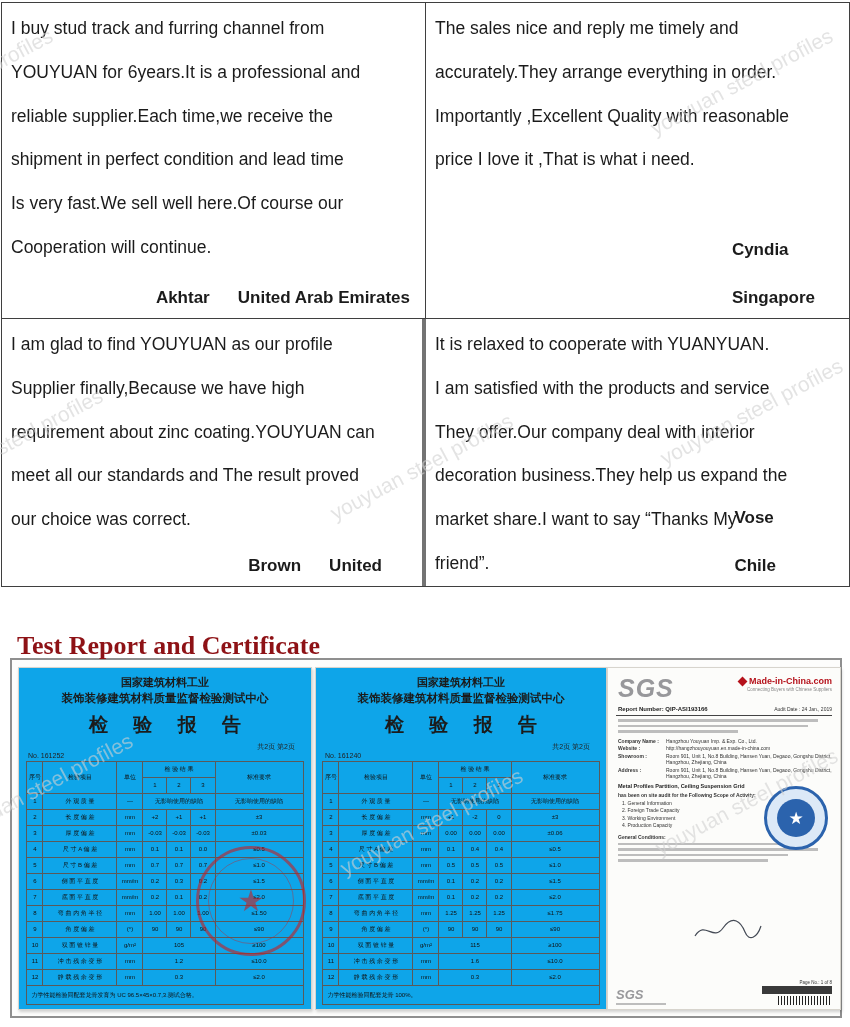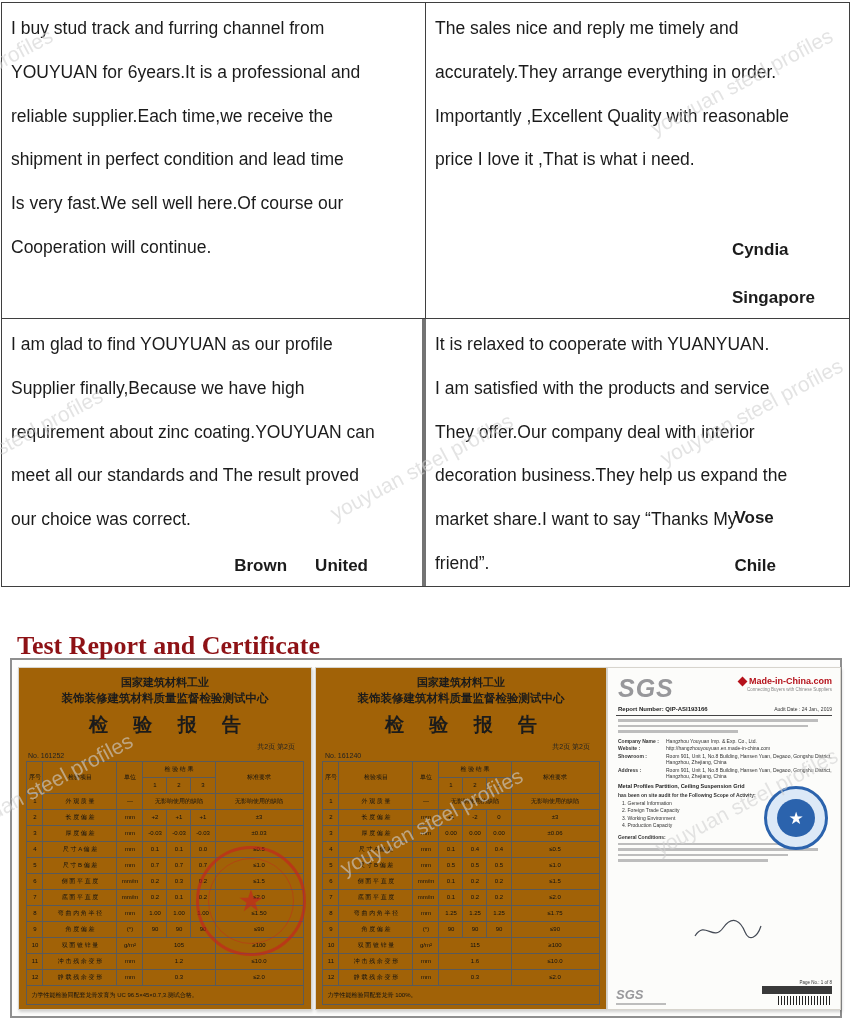--- a/index.html
+++ b/index.html
@@ -13,30 +13,30 @@
   
   .t-table{position:absolute;left:1px;top:2px;width:847px;height:583px;z-index:1;
            display:grid;grid-template-columns:424px 1fr;grid-template-rows:316px 1fr;
            border:1px solid #3f3f3f;background:transparent;}
   .t-cell{position:relative;padding:4px 28px 0 9px;border-color:#3f3f3f;}
   .cell-a{border-right:1px solid #3f3f3f;border-bottom:1px solid #3f3f3f;}
   .cell-b{border-bottom:1px solid #3f3f3f;}
   .cell-c{border-right:4px solid #737373;}
   .t-text{font-size:17.5px;line-height:43.8px;white-space:pre-line;color:#1b1b1b;}
   .t-author{position:absolute;bottom:10px;font-weight:bold;font-size:17px;display:flex;gap:28px;}
-  .au-1{right:15px;} .au-2{right:34px;flex-direction:column;} .au-3{right:54px;margin-top:30px;} .au-4{right:73px;flex-direction:column;}
+  .au-1{right:15px;} .au-2{right:34px;flex-direction:column;} .au-3{right:40px;margin-top:30px;} .au-4{right:73px;flex-direction:column;}
 
   
   .sec-title{position:absolute;left:17px;top:631px;z-index:2;
              font-family:"Liberation Serif",serif;font-weight:bold;font-size:26px;color:#8e1216;}
 
   
   .cert{position:absolute;left:10px;top:658px;width:828px;height:356px;z-index:1;
         border:2px solid #8f8f8f;background:#fdfdfc;}
-  .doc{position:absolute;top:7px;height:341px;background:#a16207;border:1px solid #d7d4cd;
+  .doc{position:absolute;top:7px;height:341px;background:#0ea5e9;border:1px solid #d7d4cd;
        box-shadow:1px 2px 3px rgba(0,0,0,.18);overflow:hidden;}
   .doc-left{left:6px;width:292px;}
   .doc-mid{left:303px;width:290px;}
   .doc-sgs{left:595px;width:232px;background:#fcfcfa;}
 
   
   .r-head1{margin-top:7px;text-align:center;font-weight:bold;font-size:11px;}
   .r-head2{text-align:center;font-weight:bold;font-size:11.5px;margin-top:1px;}
   .r-title{text-align:center;font-weight:bold;font-size:19px;letter-spacing:10px;
            padding-left:10px;margin-top:6px;}
@@ -106,20 +106,24 @@
   <div class="wm" style="left:645px;top:790px">youyuan steel profiles</div>
 
   <div class="t-table">
     <div class="t-cell cell-a">
       <div class="t-text">I buy stud track and furring channel from
 YOUYUAN for 6years.It is a professional and
 reliable supplier.Each time,we receive the
 shipment in perfect condition and lead time
 Is very fast.We sell well here.Of course our
 Cooperation will continue.</div>
+      <div class="t-author au-1">
+        <span>Akhtar</span>
+        <span>United Arab Emirates</span>
+      </div>
     </div>
     <div class="t-cell cell-b">
       <div class="t-text">The sales nice and reply me timely and
 accurately.They arrange everything in order.
 Importantly ,Excellent Quality with reasonable
 price I love it ,That is what i need.</div>
       <div class="t-author au-2">
         <span>Cyndia</span>
         <span>Singapore</span>
       </div>

